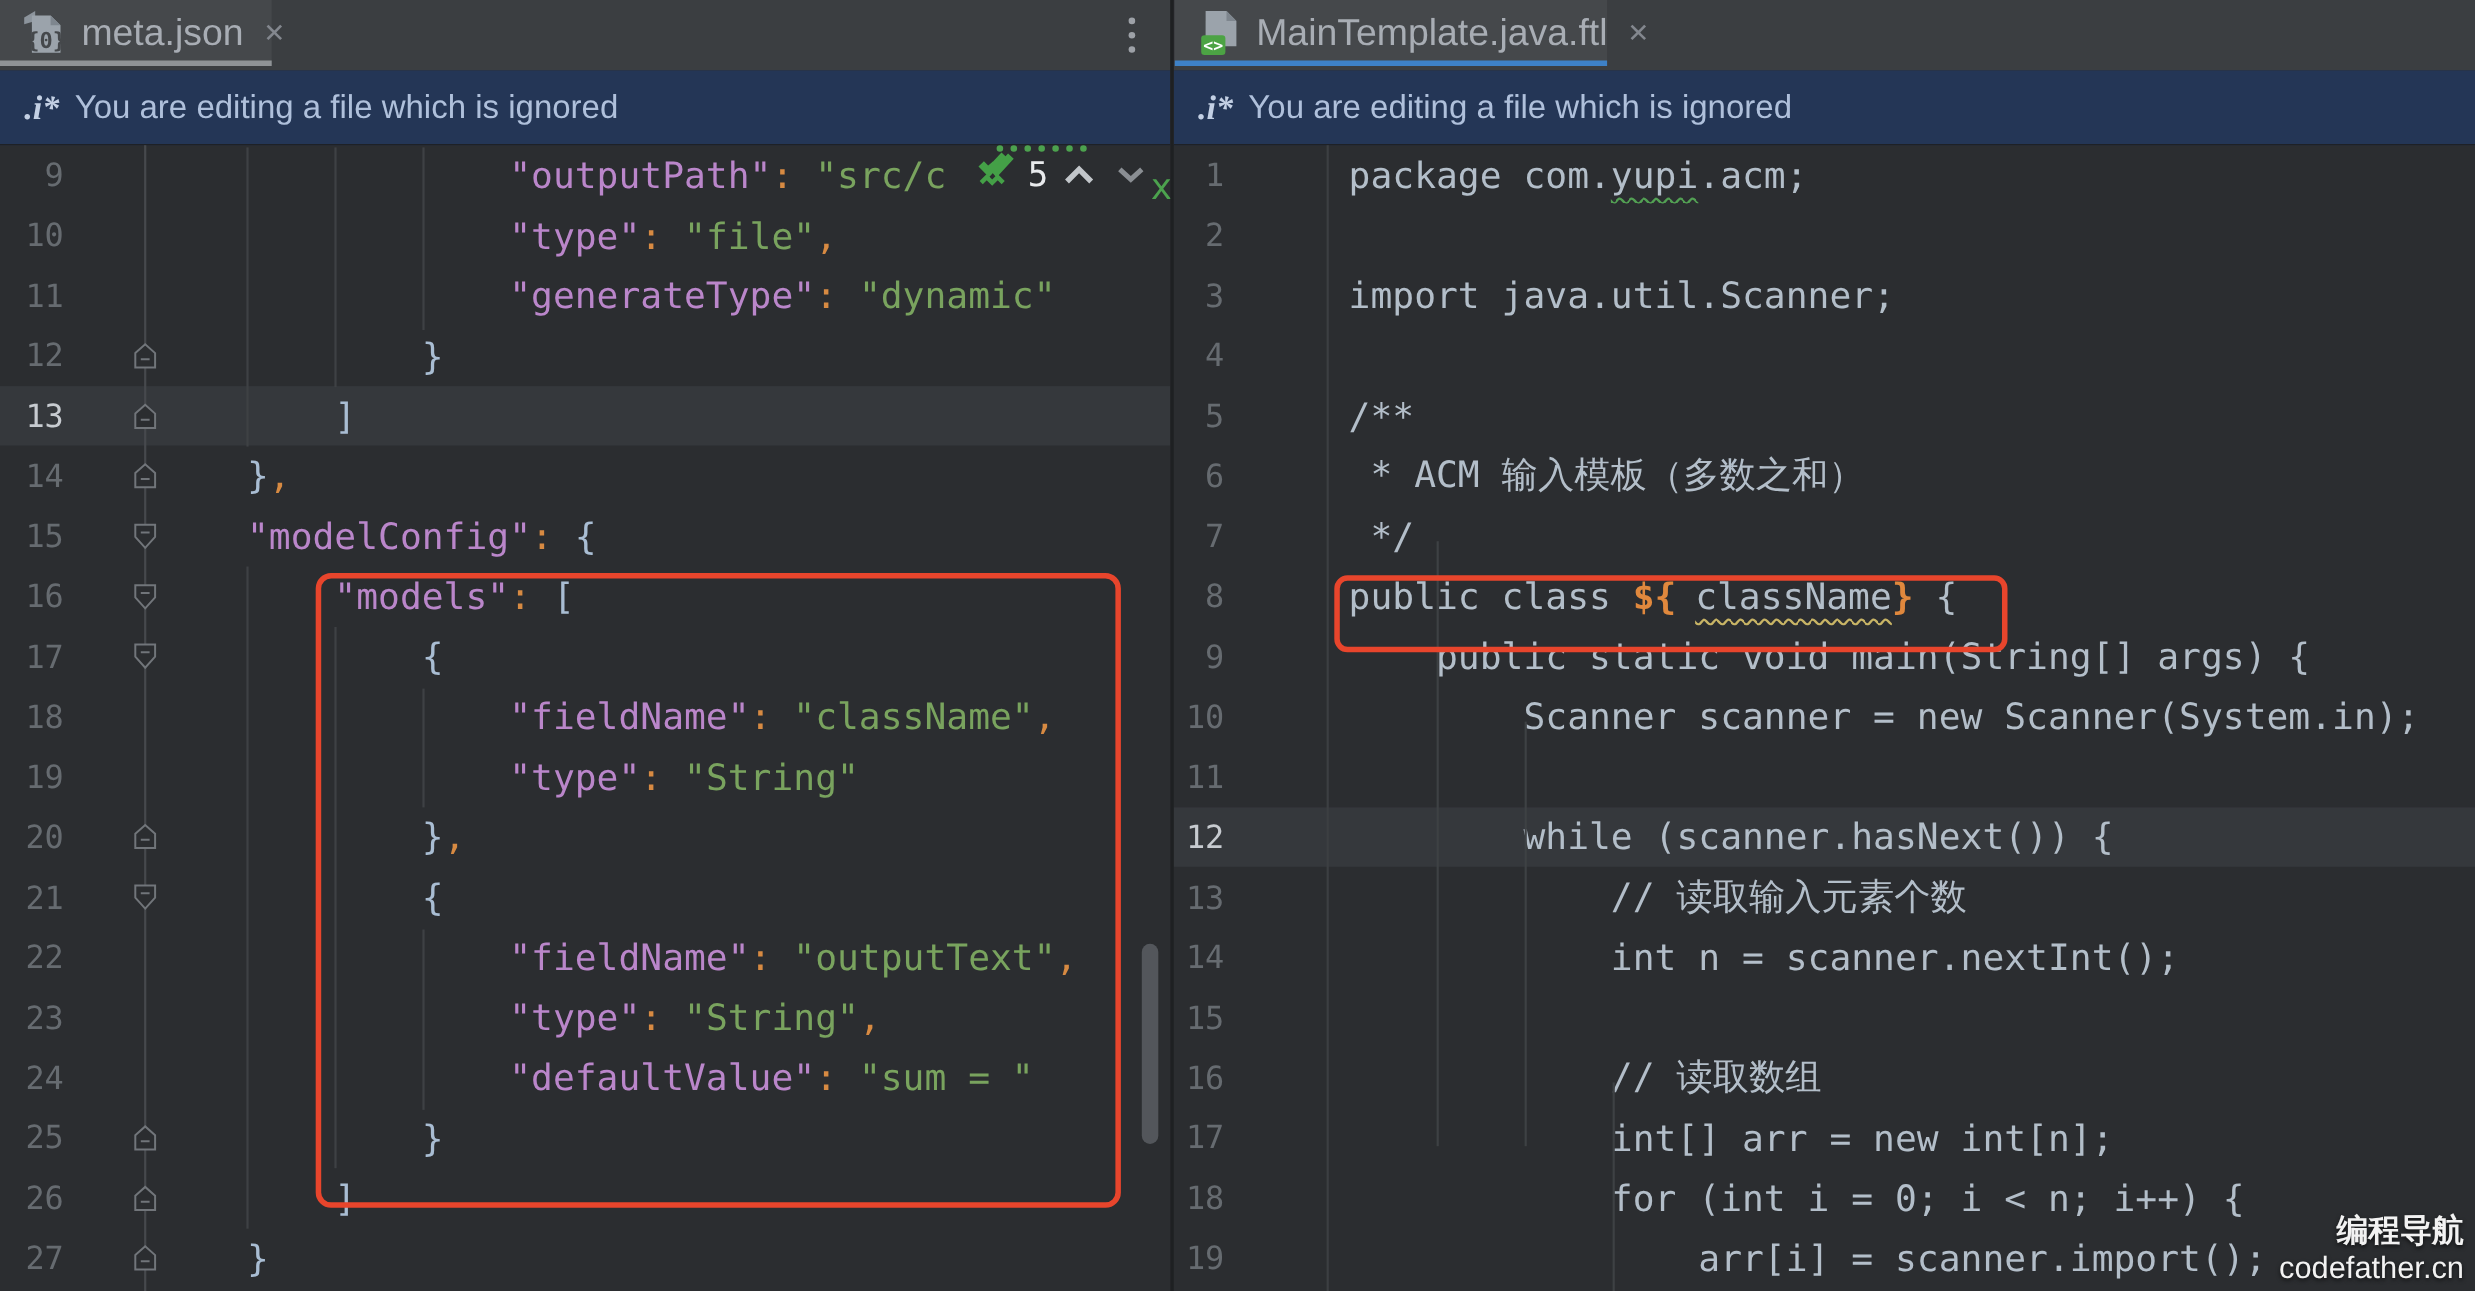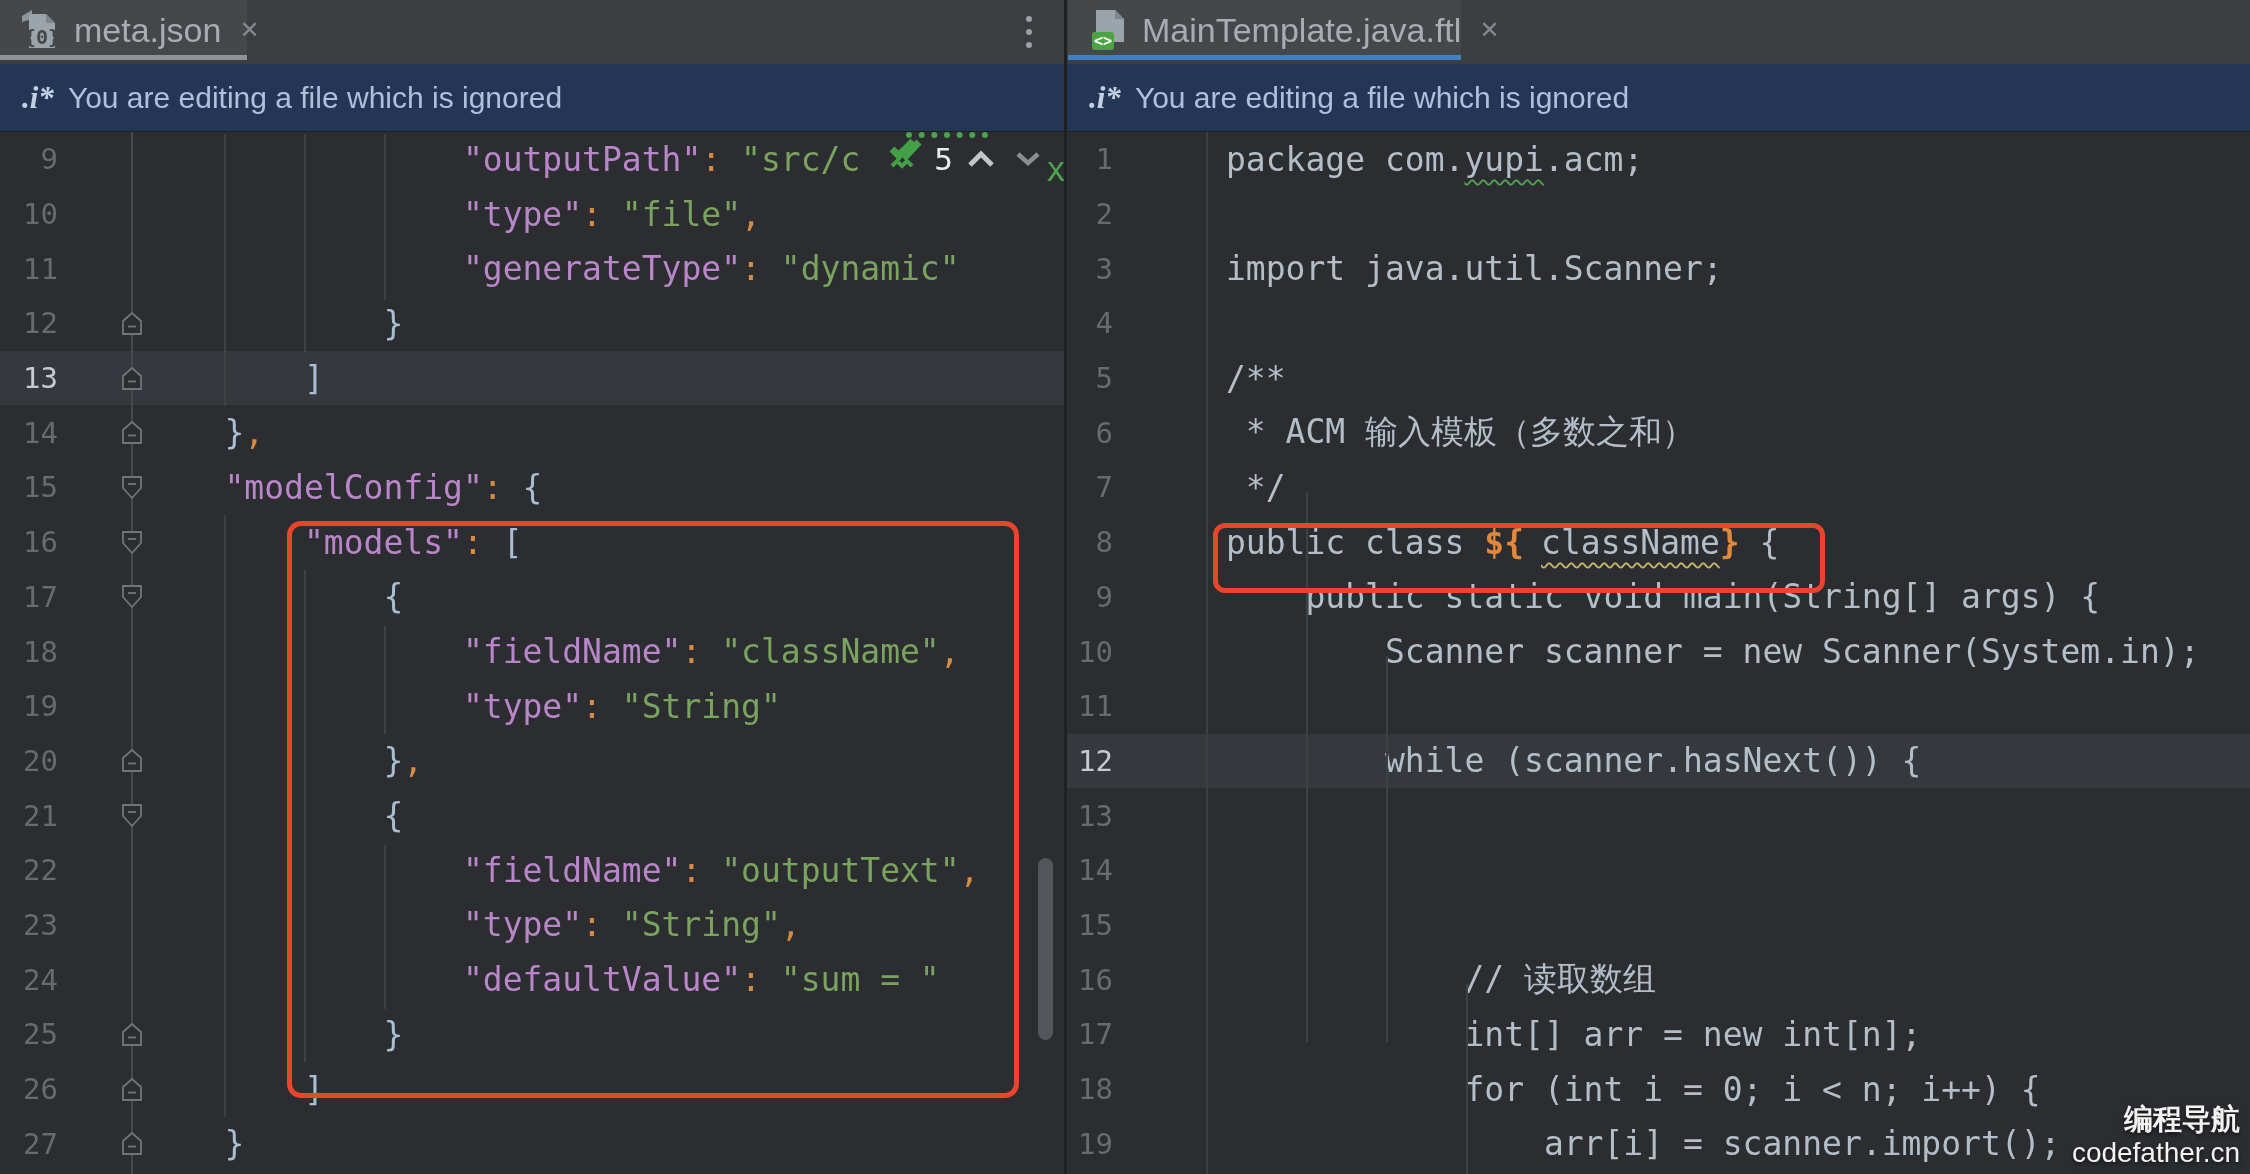--- a/index.html
+++ b/index.html
@@ -370,24 +370,26 @@
           <span class="code"></span>
         </div>
         <div class="row cur">
           <span class="ln">12</span>
           <span class="foldc"></span>
           <span class="code"><span class="td">        while (scanner.hasNext()) {</span></span>
         </div>
         <div class="row">
           <span class="ln">13</span>
           <span class="foldc"></span>
+          <span class="code"><span class="td">            // 读取输入元素个数</span></span>
         </div>
         <div class="row">
           <span class="ln">14</span>
           <span class="foldc"></span>
+          <span class="code"><span class="td">            int n = scanner.nextInt();</span></span>
         </div>
         <div class="row">
           <span class="ln">15</span>
           <span class="foldc"></span>
           <span class="code"></span>
         </div>
         <div class="row">
           <span class="ln">16</span>
           <span class="foldc"></span>
           <span class="code"><span class="td">            // 读取数组</span></span>

